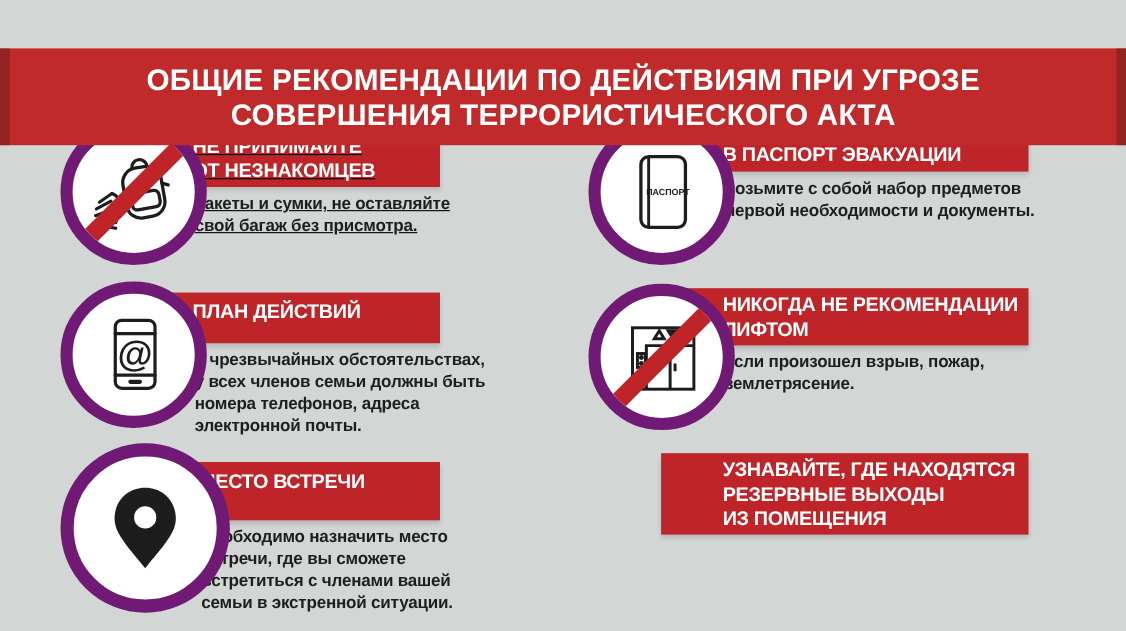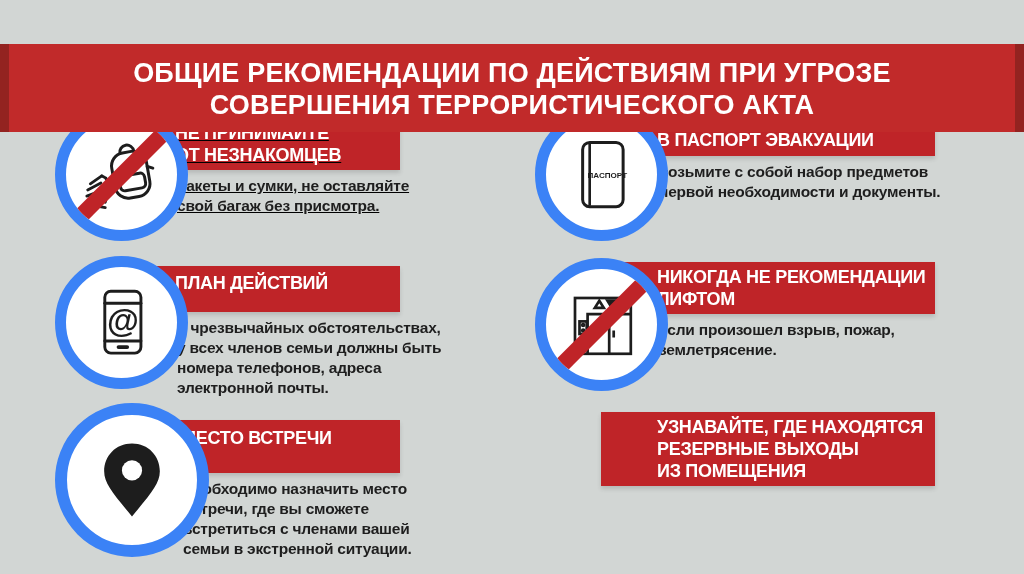--- a/index.html
+++ b/index.html
@@ -38,21 +38,21 @@
     content: ""; position: absolute; top: 0; left: 0; right: 0; height: 5px;
     background: #dfe2e0;
   }
   
   .item { position: absolute; }
   .circle {
     position: absolute; left: 0; top: 0;
     width: 133px; height: 133px;
     border-radius: 50%;
     background: #fff;
-    border: 11px solid #3b82f6;
+    border: 11px solid #701a75;
     overflow: hidden;
     display: flex; align-items: center; justify-content: center;
     z-index: 2;
   }
   .stripe {
     position: absolute; left: -30%; top: calc(50% - 8px);
     width: 160%; height: 16px;
     background: #bf2428;
     transform: rotate(-45deg);
   }

